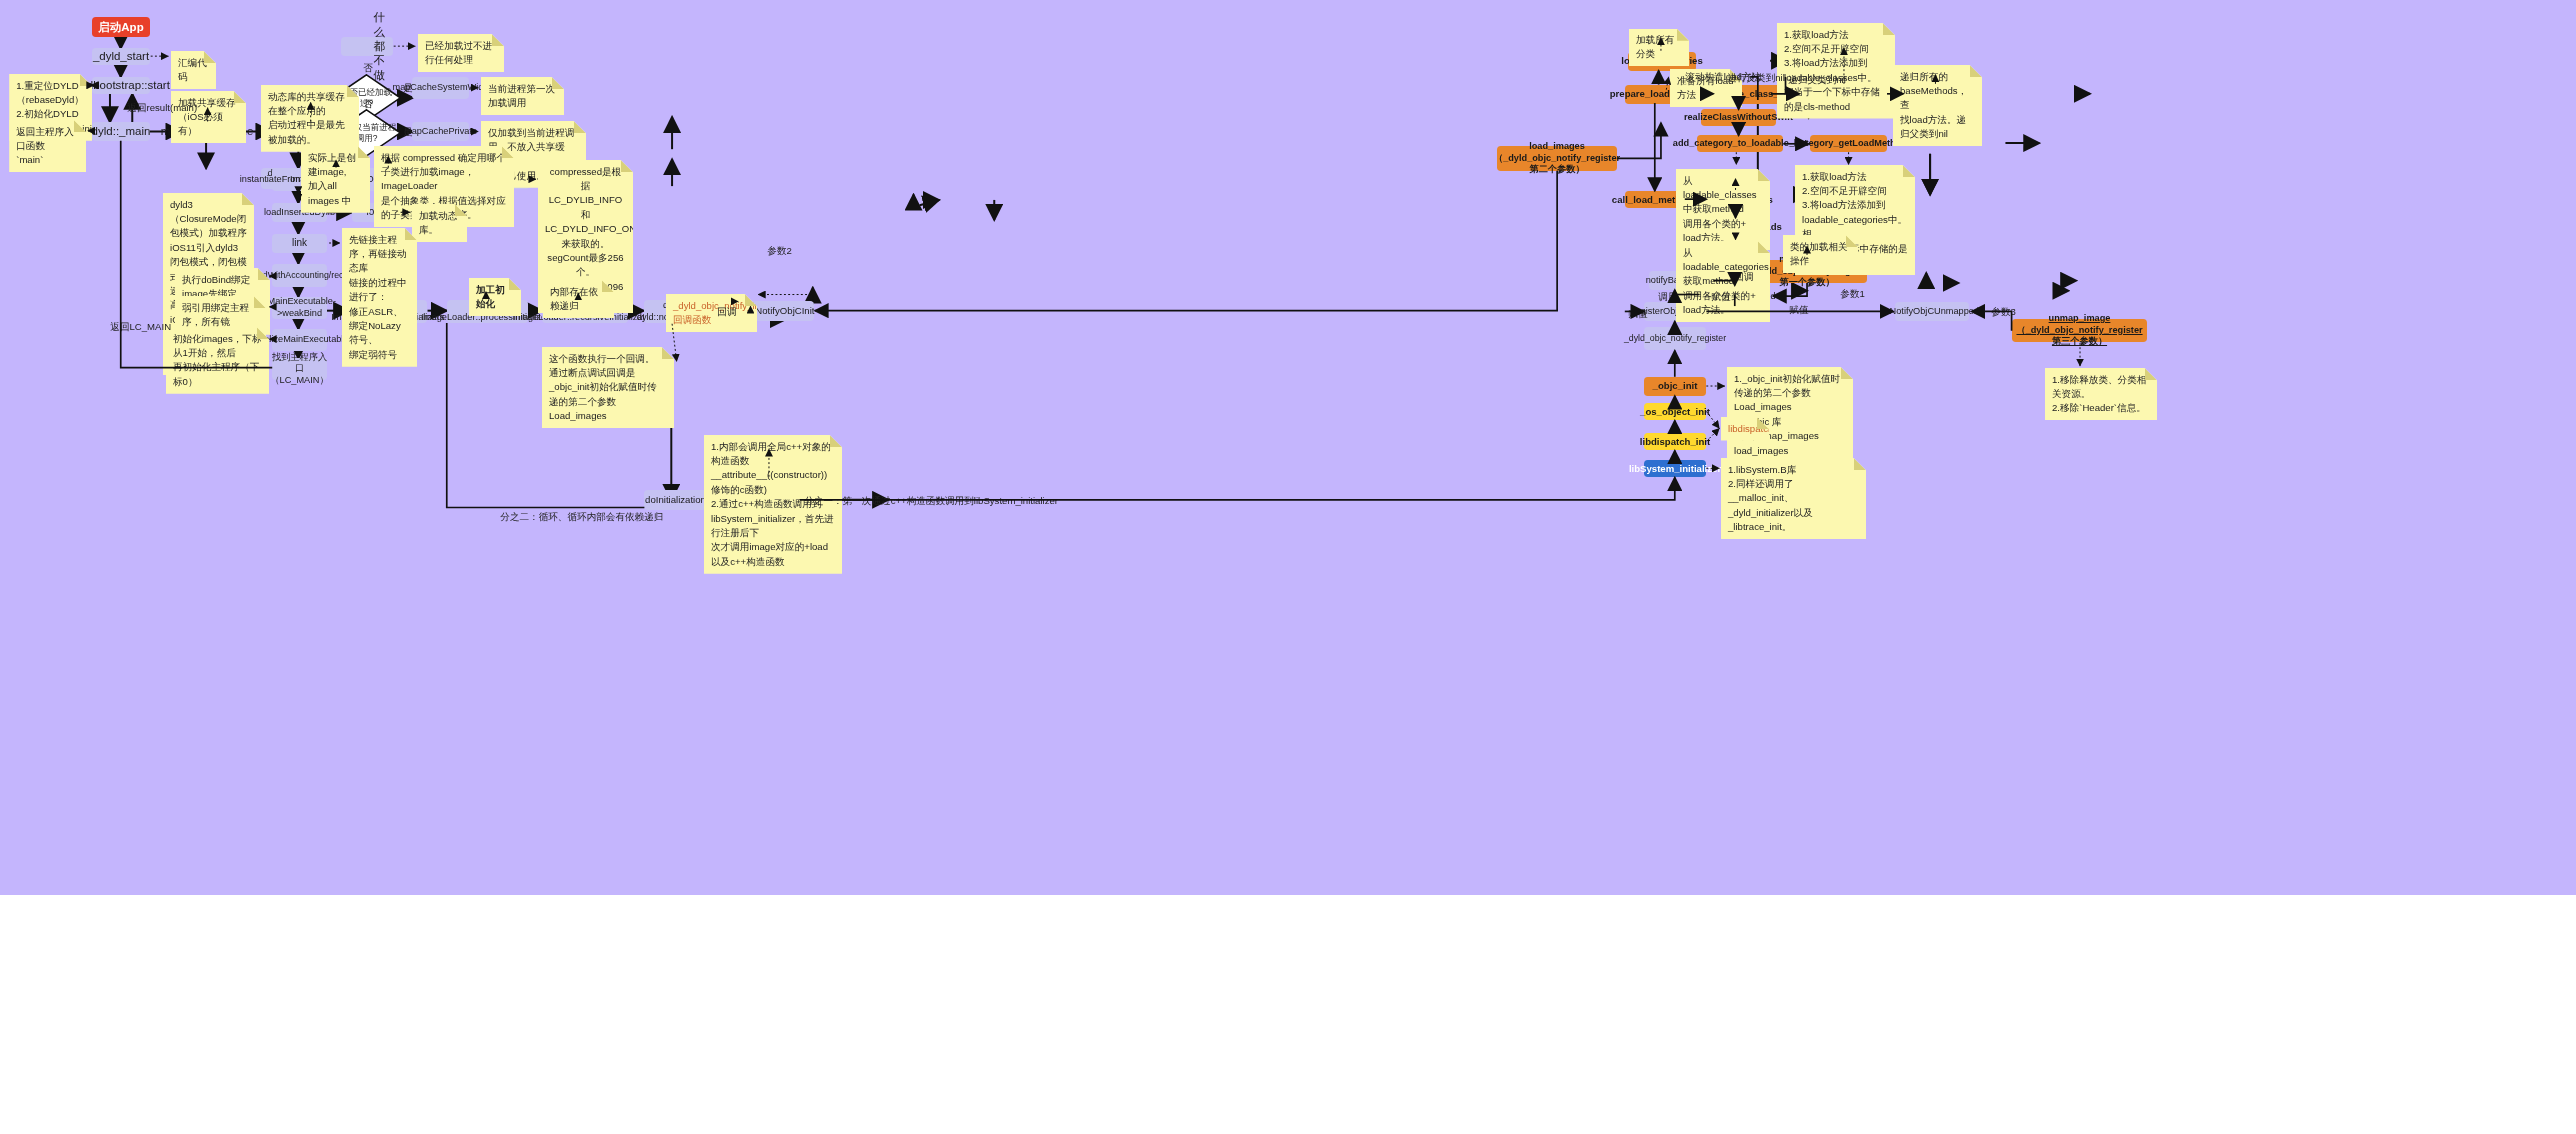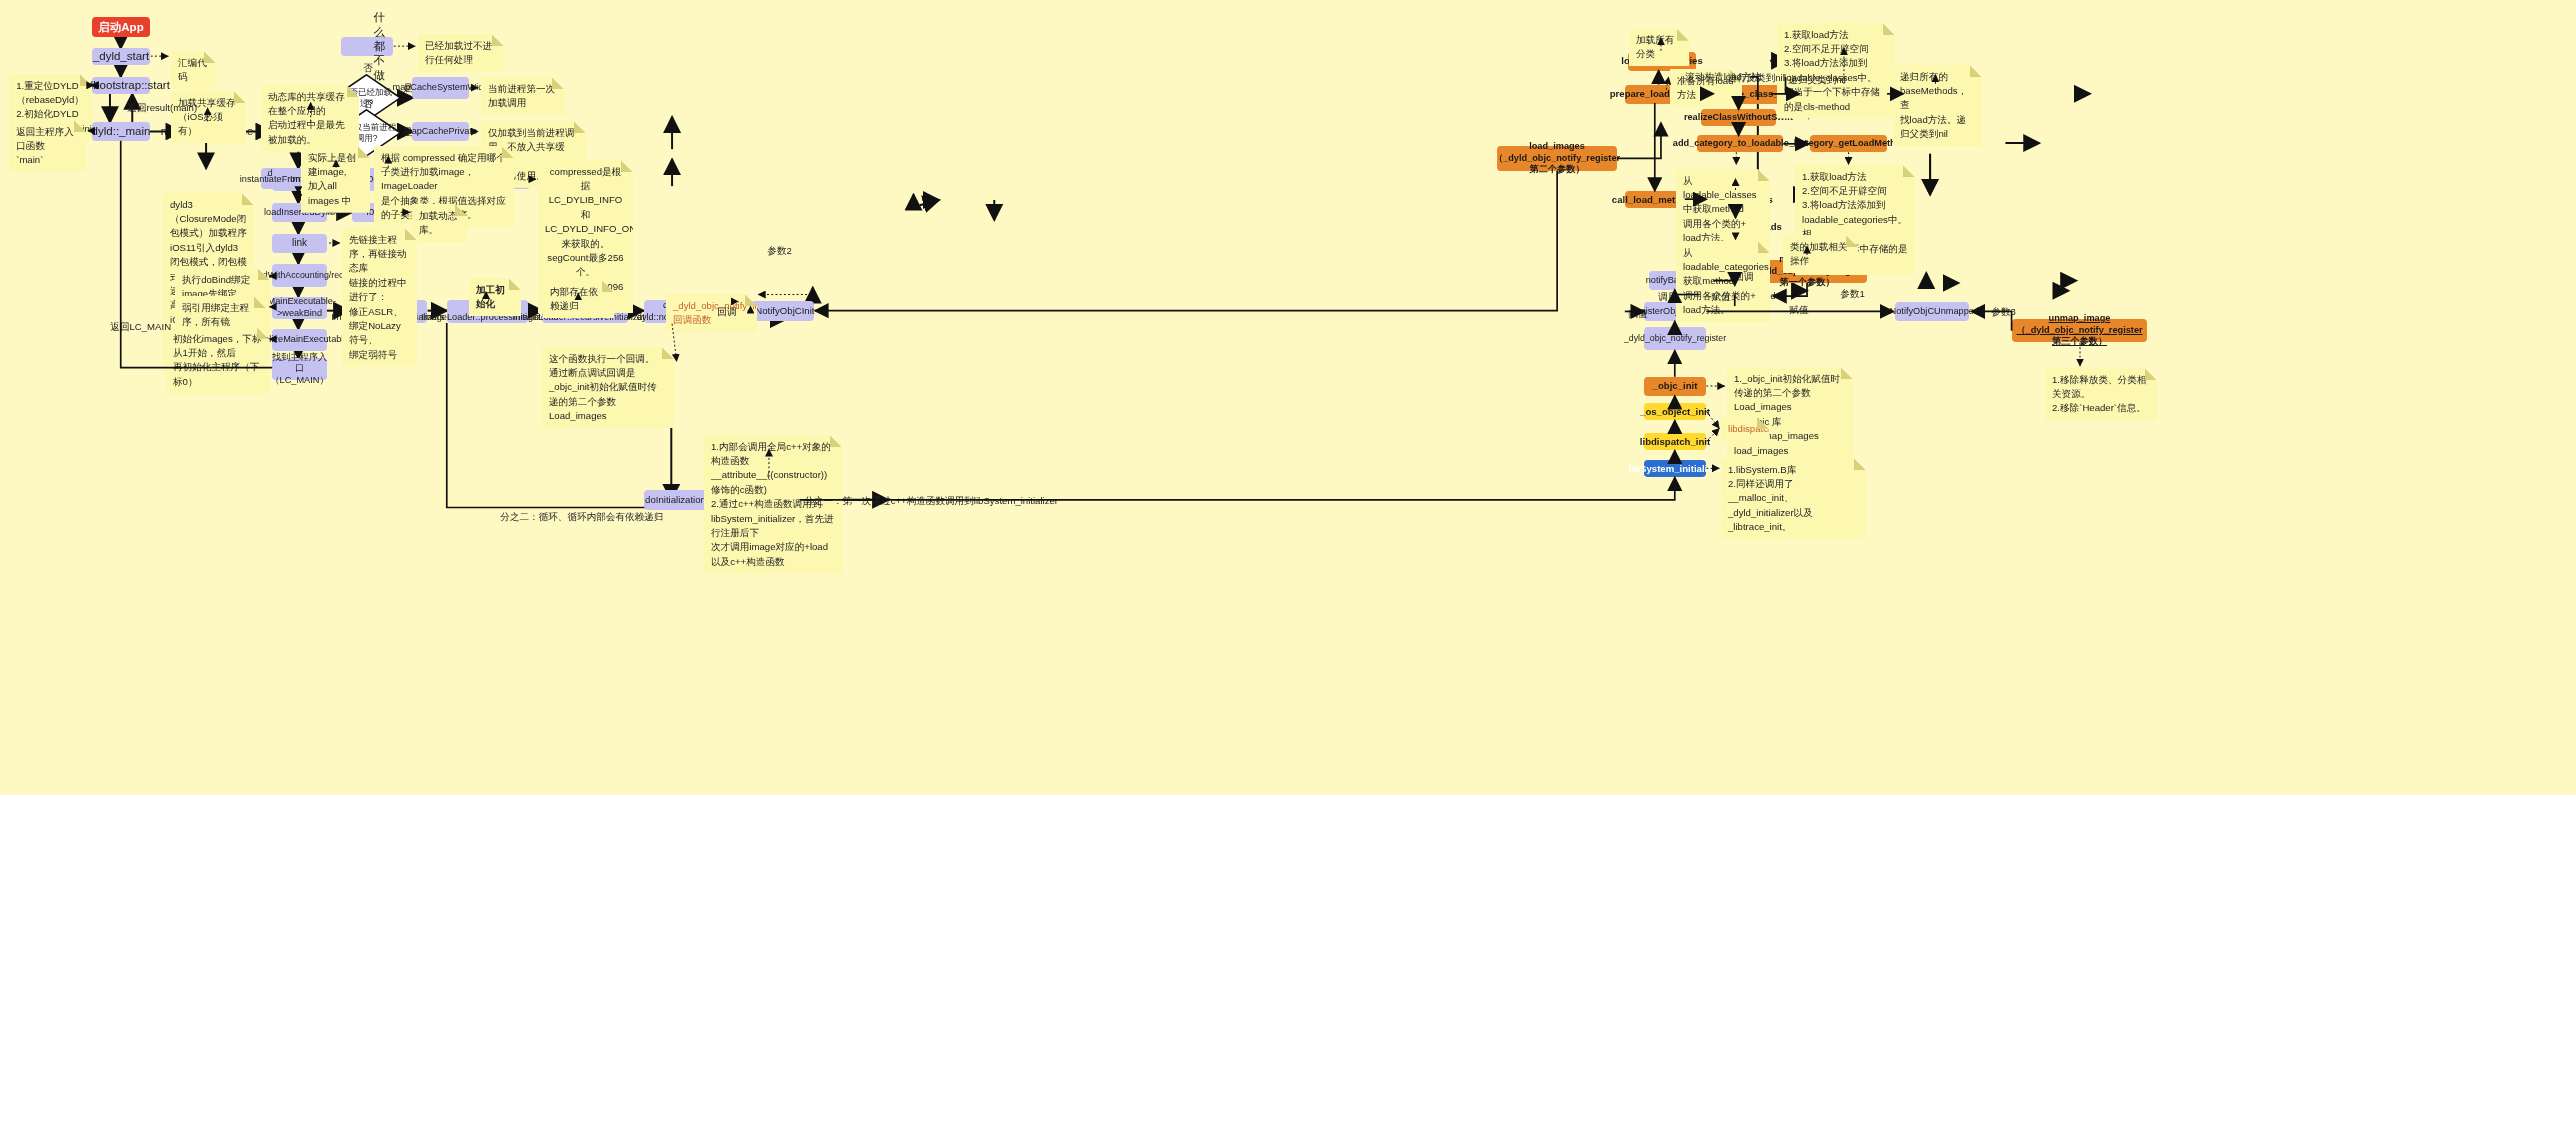--- a/index.html
+++ b/index.html
@@ -1,18 +1,18 @@
 <!DOCTYPE html>
 <html style="font-size:12.3px"><head>
 <meta charset="utf-8">
 <title>dyld 启动流程图</title>
 <style>
   html,body{margin:0;padding:0;background:#ffffff;}
   body{font-family:"Liberation Sans","DejaVu Sans",sans-serif;}
-  #canvas{position:relative;width:2576px;height:795px;background:#fef9c3;overflow:hidden;}
+  #canvas{position:relative;width:2576px;height:895px;background:#c4b5fd;overflow:hidden;}
 
   .node{
     position:absolute;box-sizing:border-box;
     display:flex;align-items:center;justify-content:center;text-align:center;
     border-radius:3.8px;line-height:1.25;
     font-size:11.5px;color:#1a1a1a;padding:2.3px 4.6px;
     white-space:pre-line;
   }
   .n-purple{background:#c5c2f2;}
   .n-red{background:#e8402a;color:#ffffff;font-weight:600;}

